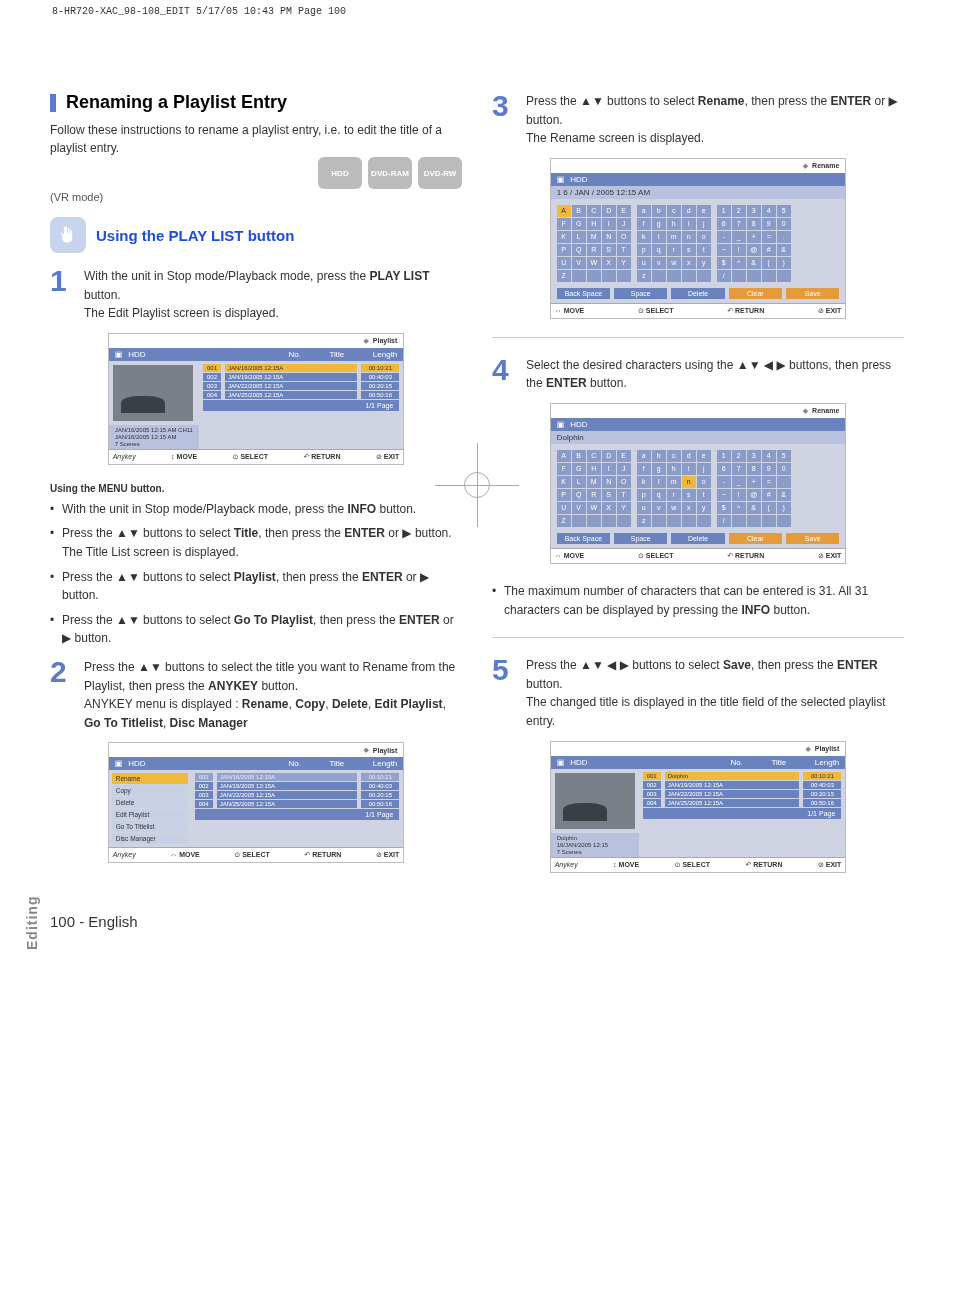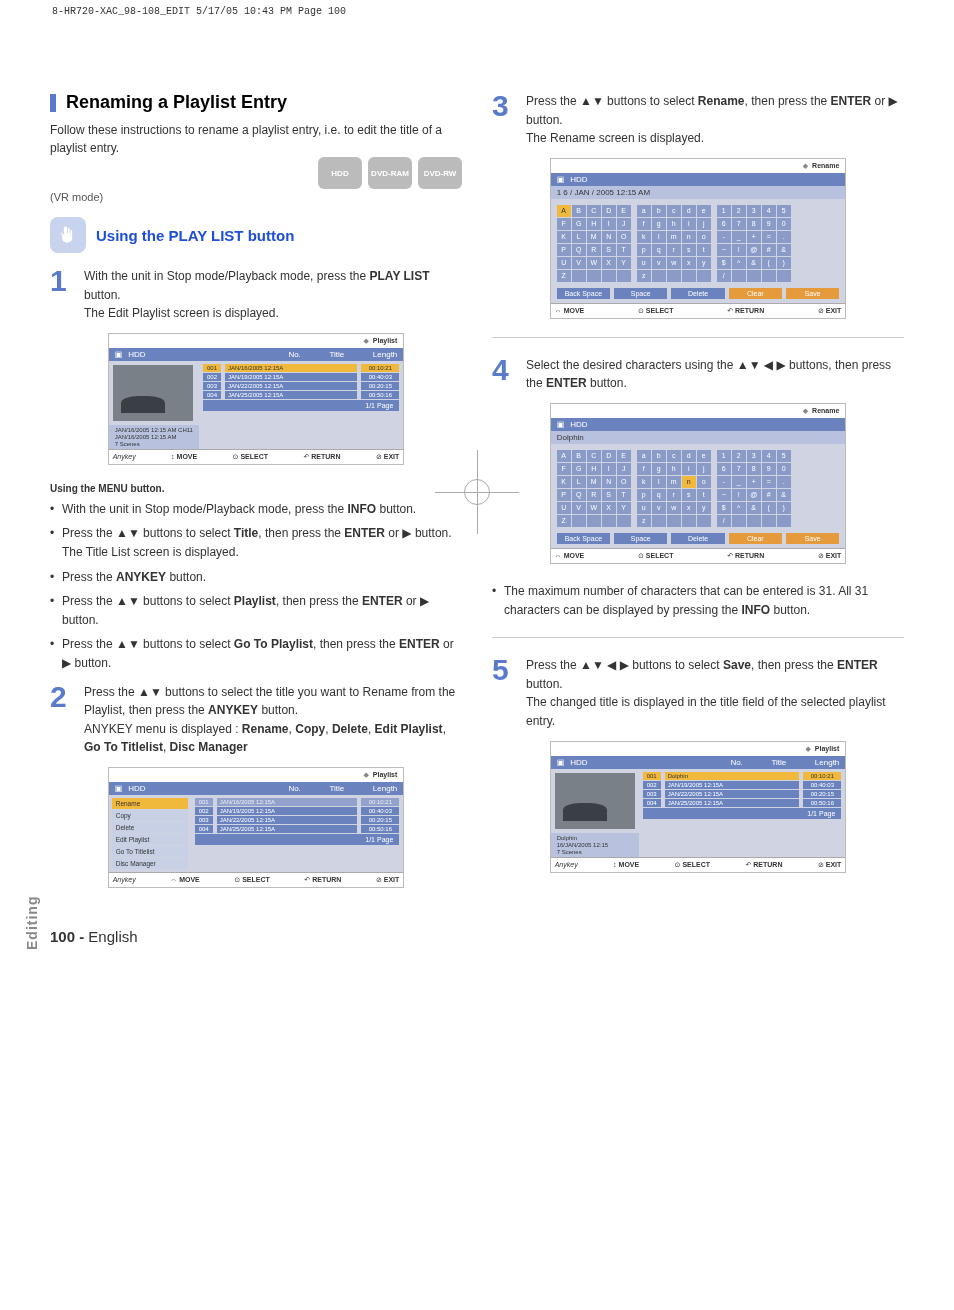--- a/index.html
+++ b/index.html
@@ -53,21 +53,21 @@
   .kbd-grid { display:flex; gap:6px; padding:6px; }
   .kg { display:grid; grid-template-columns: repeat(5, 14px); gap:1px;}
   .kg.sm { grid-template-columns: repeat(5, 14px);}
   .kg span { background:#8a9bc8; color:#fff; font-size:7px; display:flex; align-items:center; justify-content:center; height:12px;}
   .kg span.sel { background:#f1b93b; color:#333;}
   .krow { display:flex; gap:4px; padding: 0 6px 4px;}
   .krow span { background:#6a83bf; color:#fff; font-size:7px; padding:2px 6px; flex:1; text-align:center;}
   .krow span.ora { background:#e59a3b;}
   hr.sep { border:none; border-top:1px solid #ccc; margin: 18px 0;}
   .page-num { font-size: 15px; margin-top: 22px;}
-  .page-num b { font-weight: bold;}
+  .page-num b { font-weight: normal;}
   .crop-marks { position:absolute; left:50%; top:50%; width:60px; height:60px; transform:translate(-50%,-50%); pointer-events:none;}
   .crop-marks::before, .crop-marks::after { content:""; position:absolute; background:#aaa;}
   .crop-marks::before { left:50%; top:-12px; width:1px; height:84px; }
   .crop-marks::after { top:50%; left:-12px; height:1px; width:84px;}
   .crop-marks .circ { position:absolute; left:50%; top:50%; width:26px; height:26px; border:1px solid #aaa; border-radius:50%; transform:translate(-50%,-50%);}
 </style>
 </head>
 <body>
 
 <div class="page">
@@ -166,21 +166,20 @@
           <span>⊙ <b>SELECT</b></span>
           <span>↶ <b>RETURN</b></span>
           <span>⊘ <b>EXIT</b></span>
         </div>
       </div>
 
       <div class="sub-h">Using the MENU button.</div>
       <ul class="bullets">
         <li><span>With the unit in Stop mode/Playback mode, press the </span><b>INFO</b><span> button.</span></li>
         <li><span>Press the ▲▼ buttons to select </span><b>Title</b><span>, then press the </span><b>ENTER</b><span> or ▶ button. The Title List screen is displayed.</span></li>
-        <li><span>Press the </span><b>ANYKEY</b><span> button.</span></li>
         <li><span>Press the ▲▼ buttons to select </span><b>Playlist</b><span>, then press the </span><b>ENTER</b><span> or ▶ button.</span></li>
         <li><span>Press the ▲▼ buttons to select </span><b>Go To Playlist</b><span>, then press the </span><b>ENTER</b><span> or ▶ button.</span></li>
       </ul>
 
       <div class="step">
         <div class="num">2</div>
         <div class="txt">
           <span>Press the ▲▼ buttons to select the title you want to Rename from the Playlist, then press the </span><b>ANYKEY</b><span> button.</span><br>
           <span>ANYKEY menu is displayed : </span><b>Rename</b>, <b>Copy</b>, <b>Delete</b>, <b>Edit Playlist</b>, <b>Go To Titlelist</b>, <b>Disc Manager</b>
         </div>

